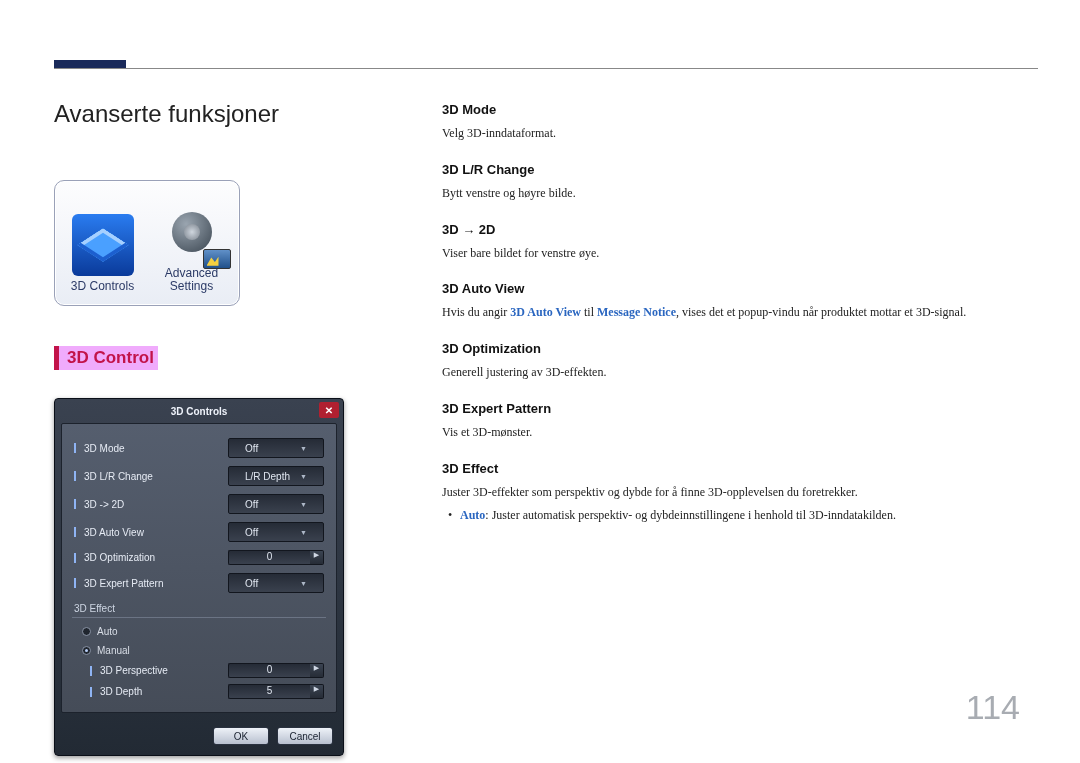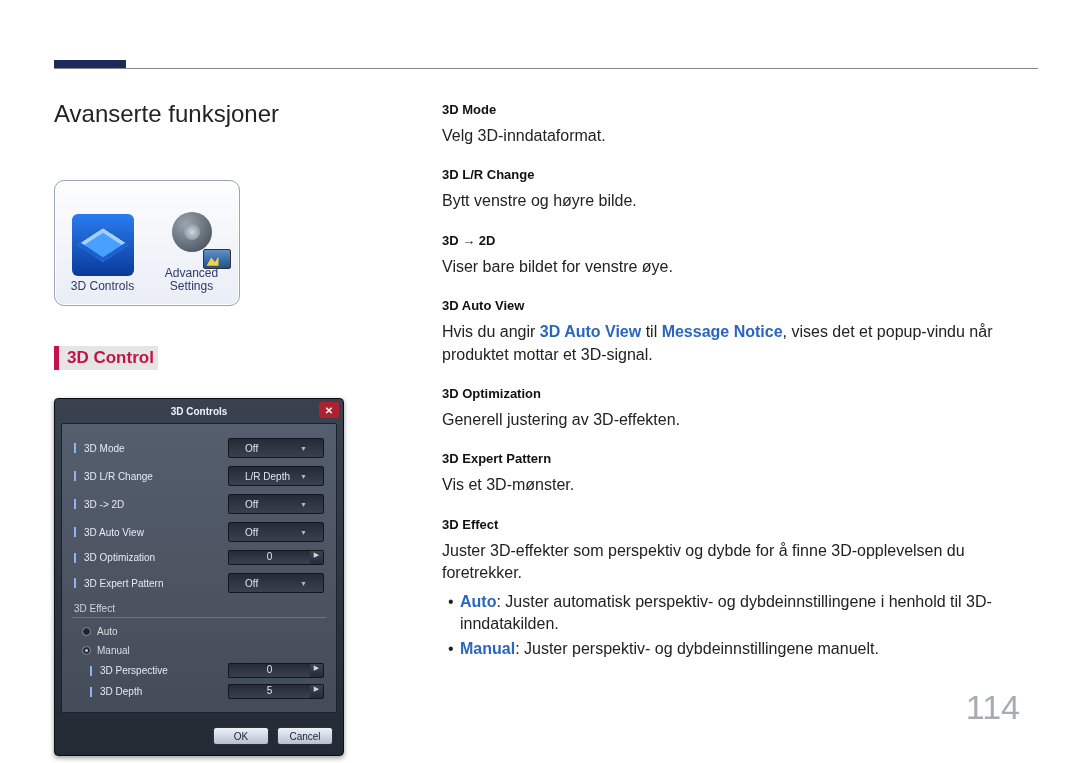--- a/index.html
+++ b/index.html
@@ -101,21 +101,21 @@
     content:"";
     position:absolute; left:3px; bottom:2px;
     width:12px; height:9px;
     background:#f5d040;
     clip-path: polygon(0 100%,40% 10%,70% 60%,100% 0,100% 100%);
   }
   .tile-label { font-size: 12px; color: #2b3a66; text-align:center; line-height:1.1;}
   
   .section-heading {
     margin-top: 40px;
-    background: #e5e5e5;
+    background: #f0abfc;
     padding: 2px 4px 2px 2px;
     display: inline-block;
     font-size: 17px;
     font-weight: 700;
     color: #c2134a;
     border-left: 5px solid #c2134a;
   }
   .section-heading span{ padding-left:6px; }
   
   .dialog {
@@ -228,24 +228,25 @@
     top: 100px;
     right: 60px;
   }
   .h3{
     font-size: 13px;
     font-weight:700;
     color:#111;
     margin-top: 2px;
   }
   .desc, .desc-li{
-    font-size: 16px;
+    font-size: 12px;
     color:#222;
     margin: 8px 0 20px;
     line-height:1.4;
+    font-family:Liberation Serif, serif;
   }
   .desc-li{
     position:relative; padding-left:18px; margin:3px 0;
   }
   .desc-li::before{
     content:"•"; position:absolute; left:6px; color:#222;
   }
   .blue{ color:#2a66c0; font-weight:700; }
   .page-number{
     position:absolute;
@@ -396,16 +397,15 @@
 
   <div class="h3">3D Optimization</div>
   <div class="desc">Generell justering av 3D-effekten.</div>
 
   <div class="h3">3D Expert Pattern</div>
   <div class="desc">Vis et 3D-mønster.</div>
 
   <div class="h3">3D Effect</div>
   <div class="desc" style="margin-bottom:6px;">Juster 3D-effekter som perspektiv og dybde for å finne 3D-opplevelsen du foretrekker.</div>
   <div class="desc-li"><span class="blue">Auto</span><span>: Juster automatisk perspektiv- og dybdeinnstillingene i henhold til 3D-inndatakilden.</span></div>
-  <div class="desc-li"><span class="blue">Manual</span><span>: Juster perspektiv- og dybdeinnstillingene manuelt.</span></div>
 </div>
 
 <div class="page-number">114</div>
 
 </body></html>

